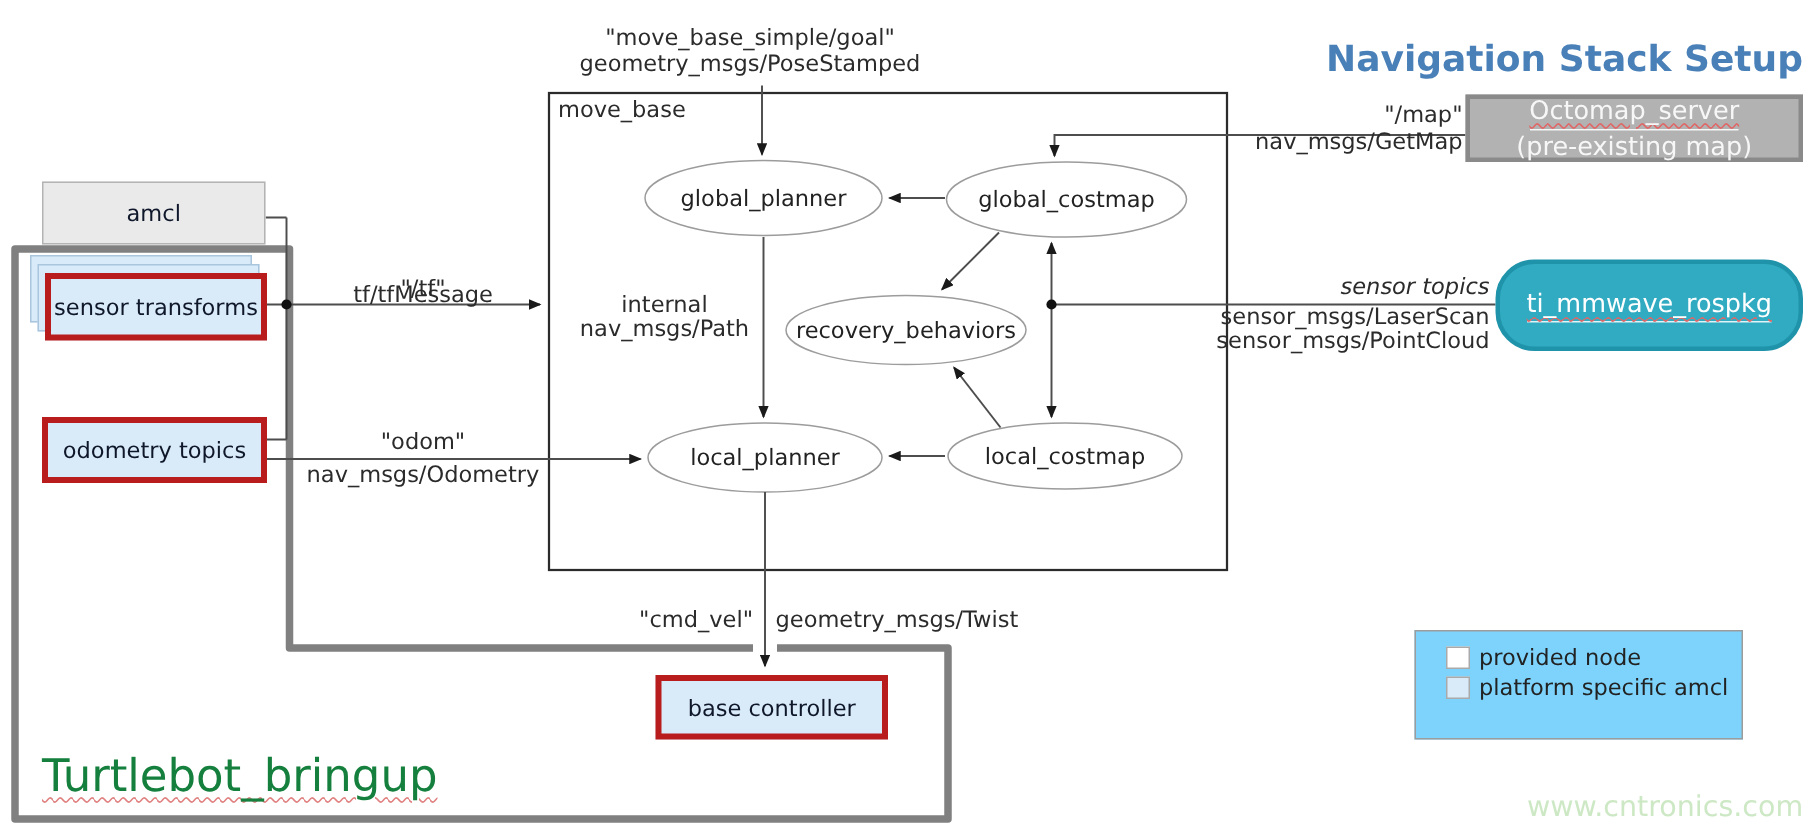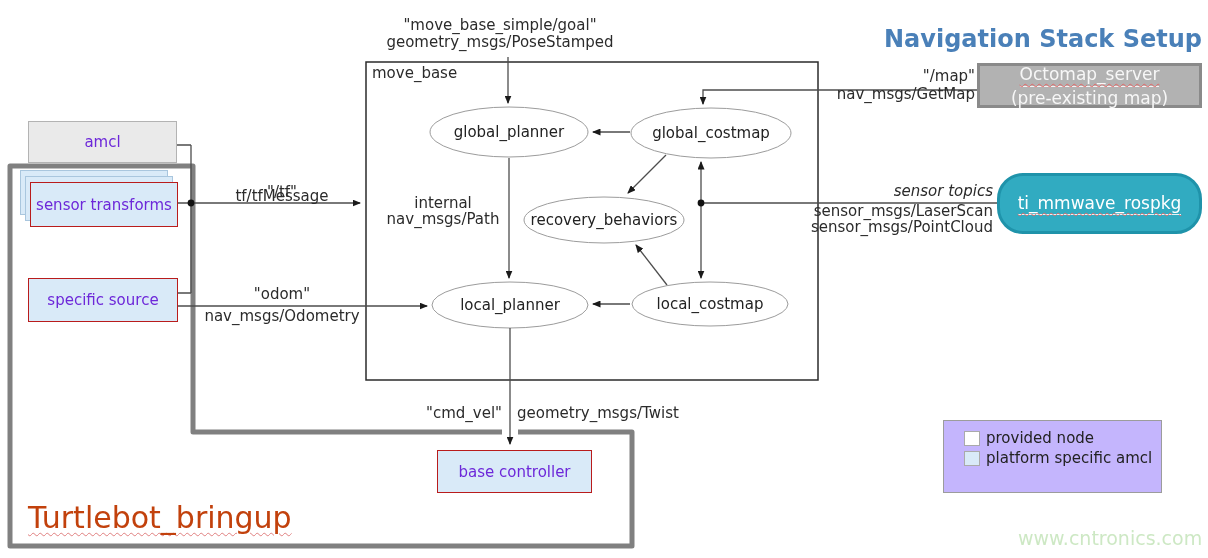--- a/index.html
+++ b/index.html
@@ -6,34 +6,34 @@
   #canvas{
     position:relative;width:1208px;height:558px;background:#ffffff;overflow:hidden;
     font-family:"DejaVu Sans","Liberation Sans",sans-serif;color:#222;
   }
   #diagram-svg{position:absolute;left:0;top:0;width:1208px;height:558px;}
   .lbl{position:absolute;font-size:15px;line-height:16px;color:#2b2b2b;white-space:nowrap;}
   .center{text-align:center;}
   .right{text-align:right;}
   .italic{font-style:italic;}
   .node-label{position:absolute;font-size:15px;color:#222;white-space:nowrap;transform:translate(-50%,-50%);}
-  .box{position:absolute;box-sizing:border-box;display:flex;align-items:center;justify-content:center;font-size:15px;color:#6d28d9;}
+  .box{position:absolute;box-sizing:border-box;display:flex;align-items:center;justify-content:center;font-size:15px;color:#0f172a;}
   .gray-box{background:#eaeaea;border:1px solid #b3b3b3;}
-  .blue-box{background:#d9eaf8;border:1px solid #b91c1c;}
+  .blue-box{background:#d9eaf8;border:4px solid #b91c1c;}
   .stack-layer{position:absolute;box-sizing:border-box;background:#d9eaf8;border:1px solid #a9c6de;}
   .dark-gray-box{background:#b2b2b2;border:3px solid #8a8a8a;flex-direction:column;color:#f7f7f7;font-size:17px;line-height:22px;}
   .teal-box{background:#31abc1;border:3px solid #1f93aa;color:#ffffff;font-size:17px;}
   .squiggle{text-decoration:underline wavy #e06666 1px;text-underline-offset:3px;}
   .white-underline{border-bottom:1px solid rgba(255,255,255,.85);padding-bottom:1px;}
   #page-title{position:absolute;left:878px;top:25px;width:330px;text-align:center;
     font-size:24px;font-weight:bold;color:#4a80b8;}
-  #turtlebot-label{position:absolute;left:28px;top:500px;font-size:30px;color:#c2410c;
+  #turtlebot-label{position:absolute;left:28px;top:500px;font-size:30px;color:#15803d;
     text-decoration:underline wavy #e08080 1px;text-underline-offset:4px;}
   #legend{position:absolute;left:943px;top:420px;width:219px;height:73px;box-sizing:border-box;
-    background:#c4b5fd;border:1px solid #9c9c9c;padding:7px 0 0 20px;}
+    background:#7dd3fc;border:1px solid #9c9c9c;padding:7px 0 0 20px;}
   .legend-row{display:flex;align-items:center;height:20px;}
   .swatch{width:16px;height:15px;box-sizing:border-box;border:1px solid #aaaaaa;margin-right:6px;flex:none;}
   .legend-text{font-size:15px;color:#222;}
   #watermark{position:absolute;left:1018px;top:527px;font-size:19px;color:#cde8c4;}
 </style>
 </head>
 <body>
 
 <div id="canvas">
 
@@ -123,21 +123,21 @@
     <span>amcl</span>
   </div>
 
   <div class="stack-layer" style="left:20px;top:170px;width:148px;height:45px;"></div>
   <div class="stack-layer" style="left:25px;top:176px;width:148px;height:45px;"></div>
   <div class="box blue-box" style="left:30px;top:182px;width:148px;height:45px;">
     <span>sensor transforms</span>
   </div>
 
   <div class="box blue-box" style="left:28px;top:278px;width:150px;height:44px;">
-    <span>specific source</span>
+    <span>odometry topics</span>
   </div>
 
   <div class="box blue-box" style="left:437px;top:450px;width:155px;height:43px;">
     <span>base controller</span>
   </div>
 
   <div class="box dark-gray-box" style="left:977px;top:63px;width:225px;height:45px;">
     <span class="squiggle white-underline">Octomap_server</span>
     <span>(pre-existing map)</span>
   </div>

